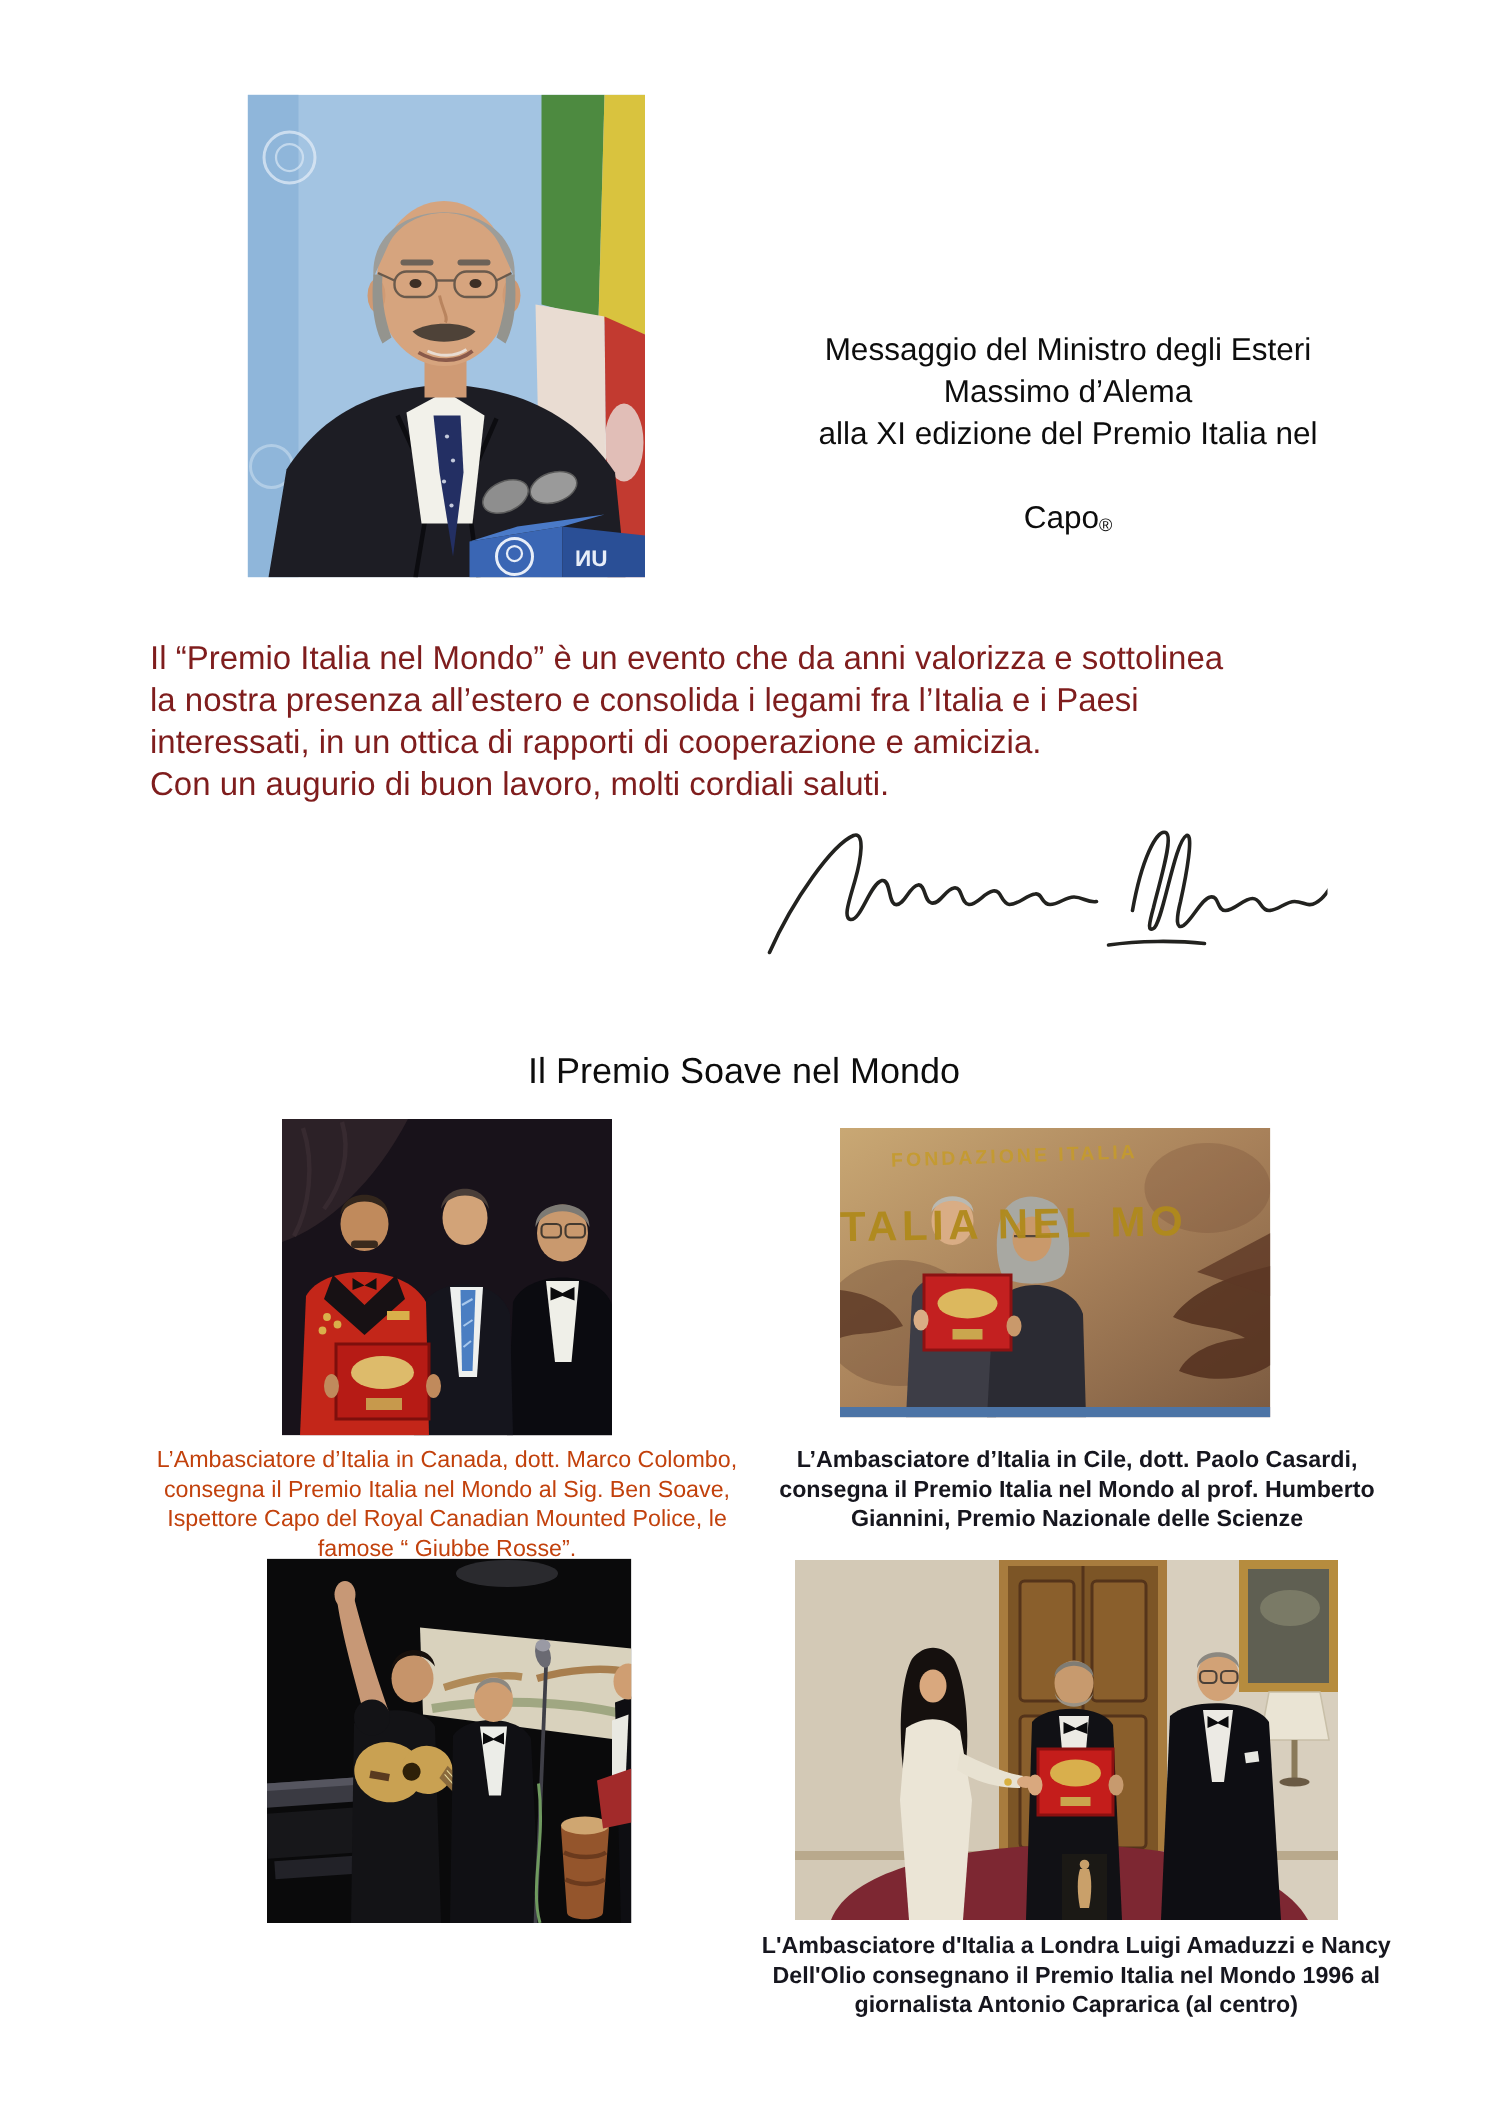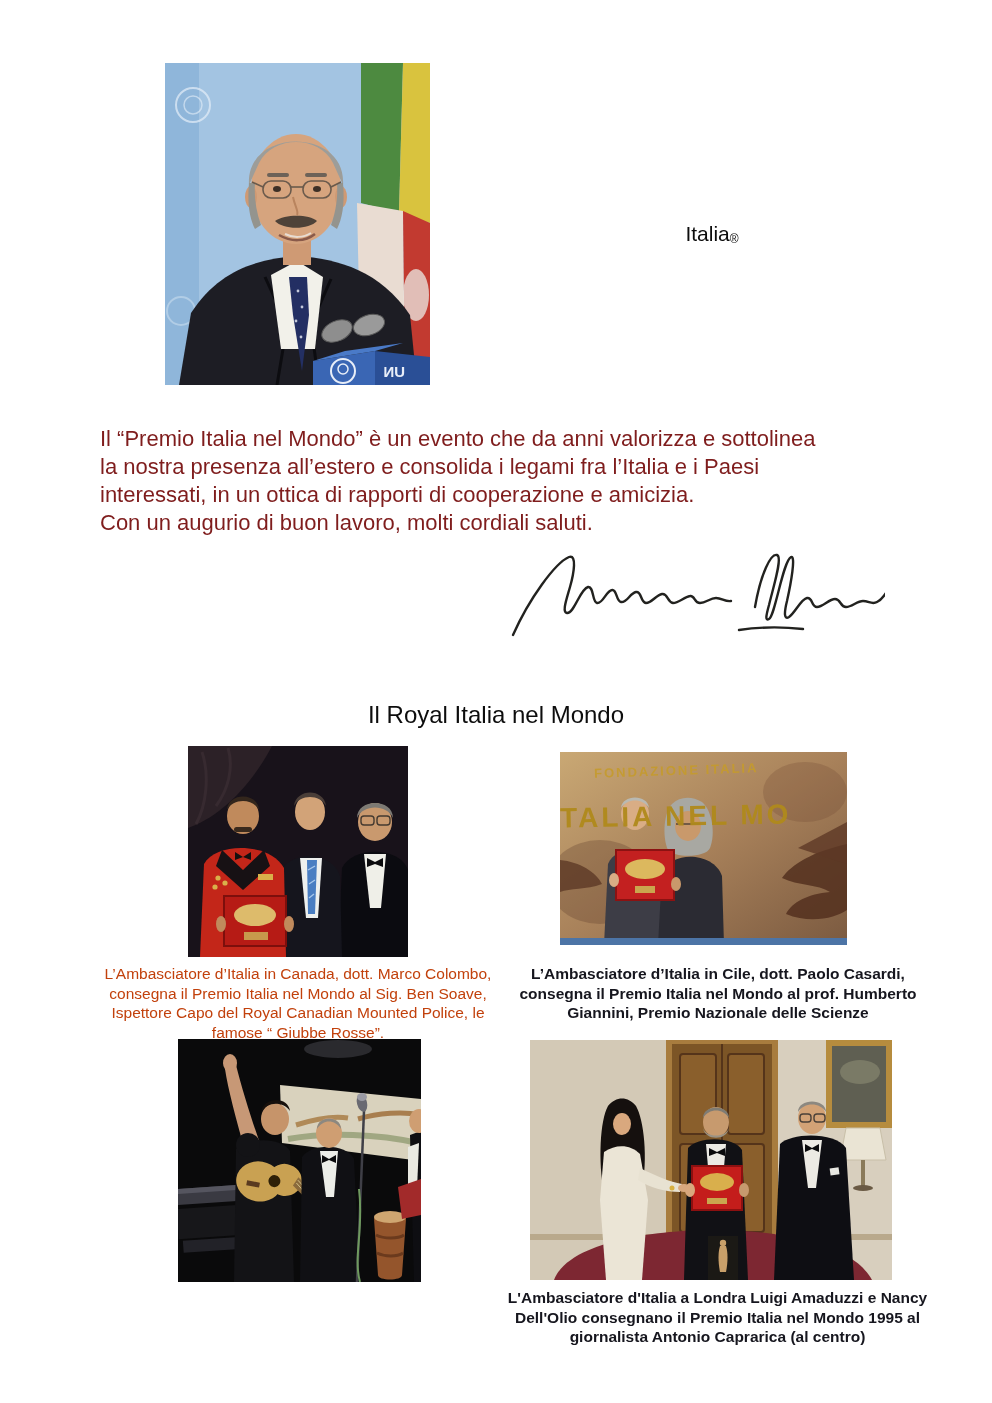--- a/index.html
+++ b/index.html
@@ -82,37 +82,40 @@
         <polygon points="210,288 265,294 265,322 210,322" fill="#2a4f96"></polygon>
         <polygon points="148,298 210,288 238,280 180,288" fill="#4a7ac8"></polygon>
         <circle cx="178" cy="308" r="12" fill="none" stroke="#e8eef8" stroke-width="2"></circle>
         <circle cx="178" cy="306" r="5" fill="none" stroke="#e8eef8" stroke-width="1.5"></circle>
         <text transform="translate(240,314) scale(-1,1)" font-size="15" font-weight="bold" fill="#e8eef8" font-family="Liberation Sans, sans-serif">UN</text>
       </g>
     </svg>
   </div>
 
   <div class="abs msg-heading">
-    <div><span>Italia</span><span class="reg">®</span></div>
+    <div>Messaggio del Ministro degli Esteri
+Massimo d’Alema
+alla XI edizione del Premio Italia nel</div>
+    <div><span>Capo</span><span class="reg">®</span></div>
   </div>
 
   <div class="abs paragraph">Il “Premio Italia nel Mondo” è un evento che da anni valorizza e sottolinea
 la nostra presenza all’estero e consolida i legami fra l’Italia e i Paesi
 interessati, in un ottica di rapporti di cooperazione e amicizia.
 Con un augurio di buon lavoro, molti cordiali saluti.</div>
 
   <svg class="abs signature" width="380" height="95" viewBox="0 0 380 95">
     <g fill="none" stroke="#22221f" stroke-width="2.4" stroke-linecap="round">
       <path d="M8,92 C24,56 50,20 64,14 C72,11 69,30 65,44 C61,58 57,69 62,70 C69,71 75,46 83,44 C89,43 87,59 92,60 C98,61 101,48 107,47 C112,46 111,58 116,59 C122,60 125,50 131,49 C137,48 135,59 141,60 C147,60 151,52 157,51 C163,50 162,59 168,60 C174,60 179,54 185,53 C190,52 189,60 195,60 C201,60 205,55 211,55 C217,55 220,59 226,58"></path>
       <path d="M250,64 C256,30 266,10 272,12 C278,14 268,45 264,62 C261,73 260,78 264,76 C270,73 278,18 286,14 C291,12 286,40 282,58 C279,70 279,77 284,74 C290,70 296,56 302,55 C308,54 306,64 312,64 C318,64 324,56 330,56 C336,56 335,64 341,64 C347,64 352,58 358,58 C364,58 367,62 372,59 C376,57 379,53 381,50"></path>
       <path d="M234,87 C254,84 280,84 298,86"></path>
     </g>
   </svg>
 
-  <div class="abs section-title">Il Royal Italia nel Mondo</div>
+  <div class="abs section-title">Il Premio Soave nel Mondo</div>
 
   <div class="abs photo" style="left:188px;top:746px;width:220px;height:211px;">
     <svg viewBox="0 0 220 211" preserveAspectRatio="none">
       <g>
         <rect width="220" height="211" fill="#18121a"></rect>
         <path d="M0,0 L84,0 C62,42 30,72 0,82 Z" fill="#2c2127"></path>
         <path d="M14,6 C22,30 18,60 8,78" stroke="#372a30" stroke-width="3" fill="none"></path>
         <path d="M40,2 C46,22 40,44 28,60" stroke="#372a30" stroke-width="3" fill="none"></path>
       </g>
       <g>
@@ -329,16 +332,16 @@
       <g>
         <rect x="178" y="196" width="30" height="44" fill="#1c1a16" opacity="0.92"></rect>
         <circle cx="193" cy="203" r="3.2" fill="#c9a06a"></circle>
         <path d="M190,206 C188,212 188,222 190,232 L196,232 C198,222 198,212 196,206 Z" fill="#c9a06a"></path>
       </g>
     </svg>
   </div>
 
 
   <div class="abs caption cap-dark" style="left:505px;top:1288px;width:425px;">L'Ambasciatore d'Italia a Londra Luigi Amaduzzi e Nancy
-Dell'Olio consegnano il Premio Italia nel Mondo 1995 al
+Dell'Olio consegnano il Premio Italia nel Mondo 1996 al
 giornalista Antonio Caprarica (al centro)</div>
 
 </div>
 
 </body></html>

